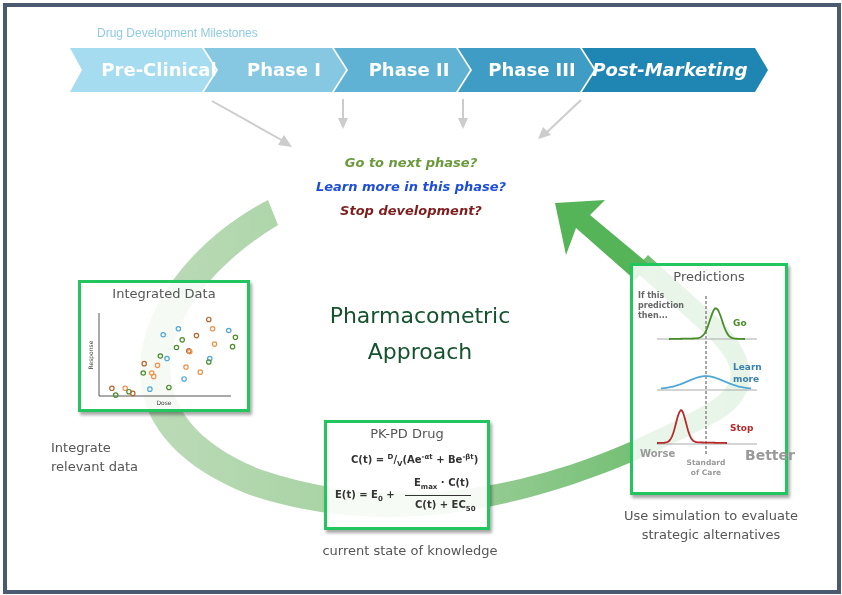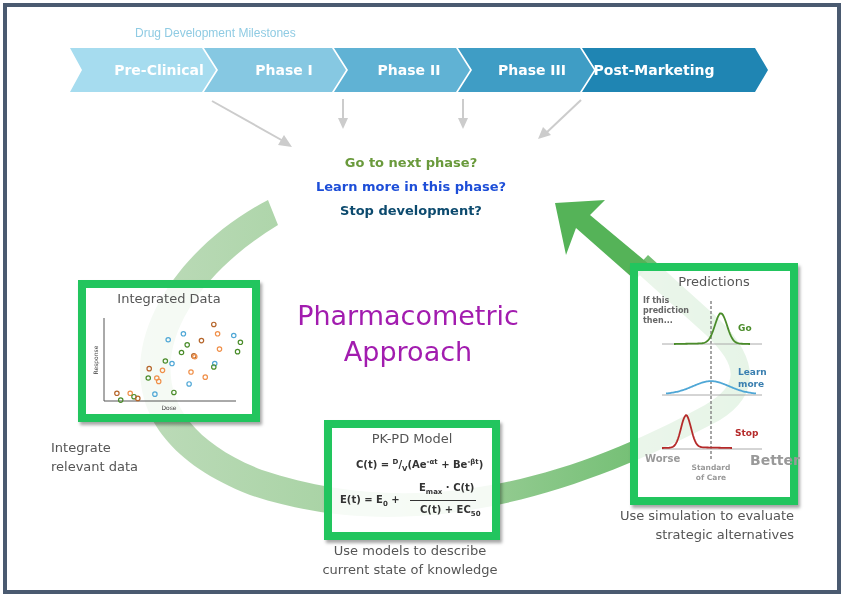--- a/index.html
+++ b/index.html
@@ -1,23 +1,23 @@
 <!DOCTYPE html>
 <html><head>
 <meta charset="utf-8">
 <style>
   html, body { margin:0; padding:0; background:#ffffff; }
   body { width:842px; height:595px; position:relative; overflow:hidden; font-family:"DejaVu Sans", sans-serif; }
   .frame { position:absolute; left:3px; top:3px; width:830px; height:583px; border:4px solid #4a5a70; box-sizing:content-box; background:#fff; }
   .abs { position:absolute; }
-  .milestones-title { left:97px; top:26px; font-size:12px; color:#8fcbe3; font-family:"Liberation Sans", sans-serif;margin-left:38px; }
-  .chev-label { position:absolute; top:0; height:58px; line-height:44px; color:#ffffff; font-weight:bold; font-size:14px; text-align:center; font-family:"DejaVu Sans", sans-serif; }
-  .question { position:absolute; width:400px; left:211px; text-align:center; font-weight:bold; font-size:13px; }
-  .watermark { position:absolute; left:258px; top:298px; width:300px; text-align:center; color:#a21caf; font-size:27px; line-height:36px; }
-  .panel { position:absolute; background:#fff; border:8px solid #22c55e; box-shadow:2px 3px 3px rgba(0,0,0,0.35); }
+  .milestones-title { left:97px; top:26px; font-size:12px; color:#8fcbe3; font-family:"Liberation Sans", sans-serif; }
+  .chev-label { position:absolute; top:0; height:58px; line-height:44px; color:#ffffff; font-weight:bold; font-size:18px; text-align:center; font-family:"DejaVu Sans", sans-serif; }
+  .question { position:absolute; width:400px; left:211px; text-align:center; font-weight:bold; font-size:13px;font-style:italic; }
+  .watermark { position:absolute; left:270px; top:298px; width:300px; text-align:center; color:#14532d; font-size:22px; line-height:36px; }
+  .panel { position:absolute; background:#fff; border:3px solid #22c55e; box-shadow:2px 3px 3px rgba(0,0,0,0.35); }
   .panel-title { position:absolute; width:100%; text-align:center; color:#555; font-size:13px; }
   .caption { position:absolute; color:#555; font-size:13px; line-height:19px; }
   .formula { position:absolute; font-size:10px; color:#333; font-weight:bold; white-space:nowrap; }
   .formula sub, .formula sup { font-size:7px; }
   .pred-text { position:absolute; font-size:9px; font-weight:bold; }
 </style>
 </head>
 <body>
 
 <div class="frame"></div>
@@ -41,41 +41,41 @@
   <polygon points="134,0 262,0 276,22 262,44 134,44 148,22" fill="#86c8e2"></polygon>
   <polygon points="264,0 386,0 400,22 386,44 264,44 278,22" fill="#60b2d4"></polygon>
   <polygon points="388,0 510,0 524,22 510,44 388,44 402,22" fill="#3f9dc5"></polygon>
   <polygon points="512,0 685,0 698,22 685,44 512,44 526,22" fill="#1f85b3"></polygon>
 </svg>
 <div class="abs" style="left:70px;top:48px;width:700px;height:45px">
   <div class="chev-label" style="left:30px;width:118px;">Pre-Clinical</div>
   <div class="chev-label" style="left:275px;width:128px;">Phase II</div>
   <div class="chev-label" style="left:150px;width:128px;">Phase I</div>
   <div class="chev-label" style="left:398px;width:128px;">Phase III</div>
-  <div class="chev-label" style="left:504px;width:160px;">Post-Marketing</div>
+  <div class="chev-label" style="left:520px;width:160px;font-style:italic;">Post-Marketing</div>
 </div>
 
 <svg class="abs" style="left:0;top:0" width="842" height="200">
   <g stroke="#cccccc" stroke-width="2" fill="none">
     <line x1="212" y1="101" x2="285" y2="142"></line>
     <line x1="343" y1="99" x2="343" y2="124"></line>
     <line x1="463" y1="99" x2="463" y2="124"></line>
     <line x1="581" y1="100" x2="545" y2="134"></line>
   </g>
   <g fill="#cccccc">
     <polygon points="292,147 278,145 284,135"></polygon>
     <polygon points="343,129 338,118 348,118"></polygon>
     <polygon points="463,129 458,118 468,118"></polygon>
     <polygon points="538,139 543,127 551,135"></polygon>
   </g>
 </svg>
 
 <div class="question" style="top: 155px; color: rgb(106, 154, 60);">Go to next phase?</div>
 <div class="question" style="top: 179px; color: #1d4ed8;">Learn more in this phase?</div>
-<div class="question" style="top: 203px; color: #0c4a6e; text-align: center;">Stop development?</div>
+<div class="question" style="top: 203px; color: #7f1d1d; text-align: center;">Stop development?</div>
 
 <div class="watermark">
   <div>Pharmacometric</div>
   <div>Approach</div>
 </div>
 
 <div class="panel" style="left:78px;top:280px;width:166px;height:126px;background:rgba(255,255,255,0.85)">
   <div class="panel-title" style="top:3px">Integrated Data</div>
   <svg id="scatter" class="abs" style="left:0;top:0" width="166" height="126">
     <line x1="18" y1="30" x2="18" y2="113" stroke="#555" stroke-width="1"></line>
@@ -117,37 +117,36 @@
         <circle cx="133.5" cy="61.1" r="2.2" fill="none" stroke="#f0904a" stroke-width="1.2"></circle>
       </g>
   </svg>
 </div>
 <div class="caption" style="left:51px;top:438px">
   <div>Integrate</div>
   <div>relevant data</div>
 </div>
 
 <div class="panel" style="left:324px;top:420px;width:160px;height:104px;background:rgba(255,255,255,0.9)">
-  <div class="panel-title" style="top:3px">PK-PD Model</div>
+  <div class="panel-title" style="top:3px">PK-PD Drug</div>
   <div class="formula" style="left:24px;top:30px">
     <span>C(t) = </span><sup>D</sup><span>/</span><sub>V</sub><span>(Ae</span><sup>-αt</sup><span> + Be</span><sup>-βt</sup><span>)</span>
   </div>
   <div class="formula" style="left:8px;top:66px">
     <span>E(t) = E</span><sub>0</sub><span> +</span>
   </div>
   <div class="formula" style="left:87px;top:54px">
     <span>E</span><sub>max</sub><span> · C(t)</span>
   </div>
   <div class="abs" style="left:78px;top:72px;width:66px;height:1px;background:#333"></div>
   <div class="formula" style="left:88px;top:76px">
     <span>C(t) + EC</span><sub>50</sub>
   </div>
 </div>
 <div class="caption" style="left:300px;top:541px;width:220px;text-align:center">
-  <div>Use models to describe</div>
   <div>current state of knowledge</div>
 </div>
 
 <div class="panel" style="left:630px;top:263px;width:152px;height:226px;background:rgba(255,255,255,0.85)">
   <div class="panel-title" style="top:3px">Predictions</div>
   <div class="pred-text" style="left:5px;top:25px;color:#666;line-height:10px;font-size:8px">
     <div>If this</div>
     <div>prediction</div>
     <div>then...</div>
   </div>
@@ -166,16 +165,16 @@
     <div>more</div>
   </div>
   <div class="pred-text" style="left:97px;top:157px;color:#b52a2a">Stop</div>
   <div class="pred-text" style="left:7px;top:182px;color:#999;font-size:10px">Worse</div>
   <div class="pred-text" style="left:112px;top:181px;color:#999;font-size:14px">Better</div>
   <div class="pred-text" style="left:40px;top:192px;width:66px;text-align:center;color:#999;font-size:7.5px;line-height:10px">
     <div>Standard</div>
     <div>of Care</div>
   </div>
 </div>
-<div class="caption" style="left:572px;top:506px;width:222px;text-align:right">
+<div class="caption" style="left:600px;top:506px;width:222px;text-align:center">
   <div>Use simulation to evaluate</div>
   <div>strategic alternatives</div>
 </div>
 
 </body></html>

